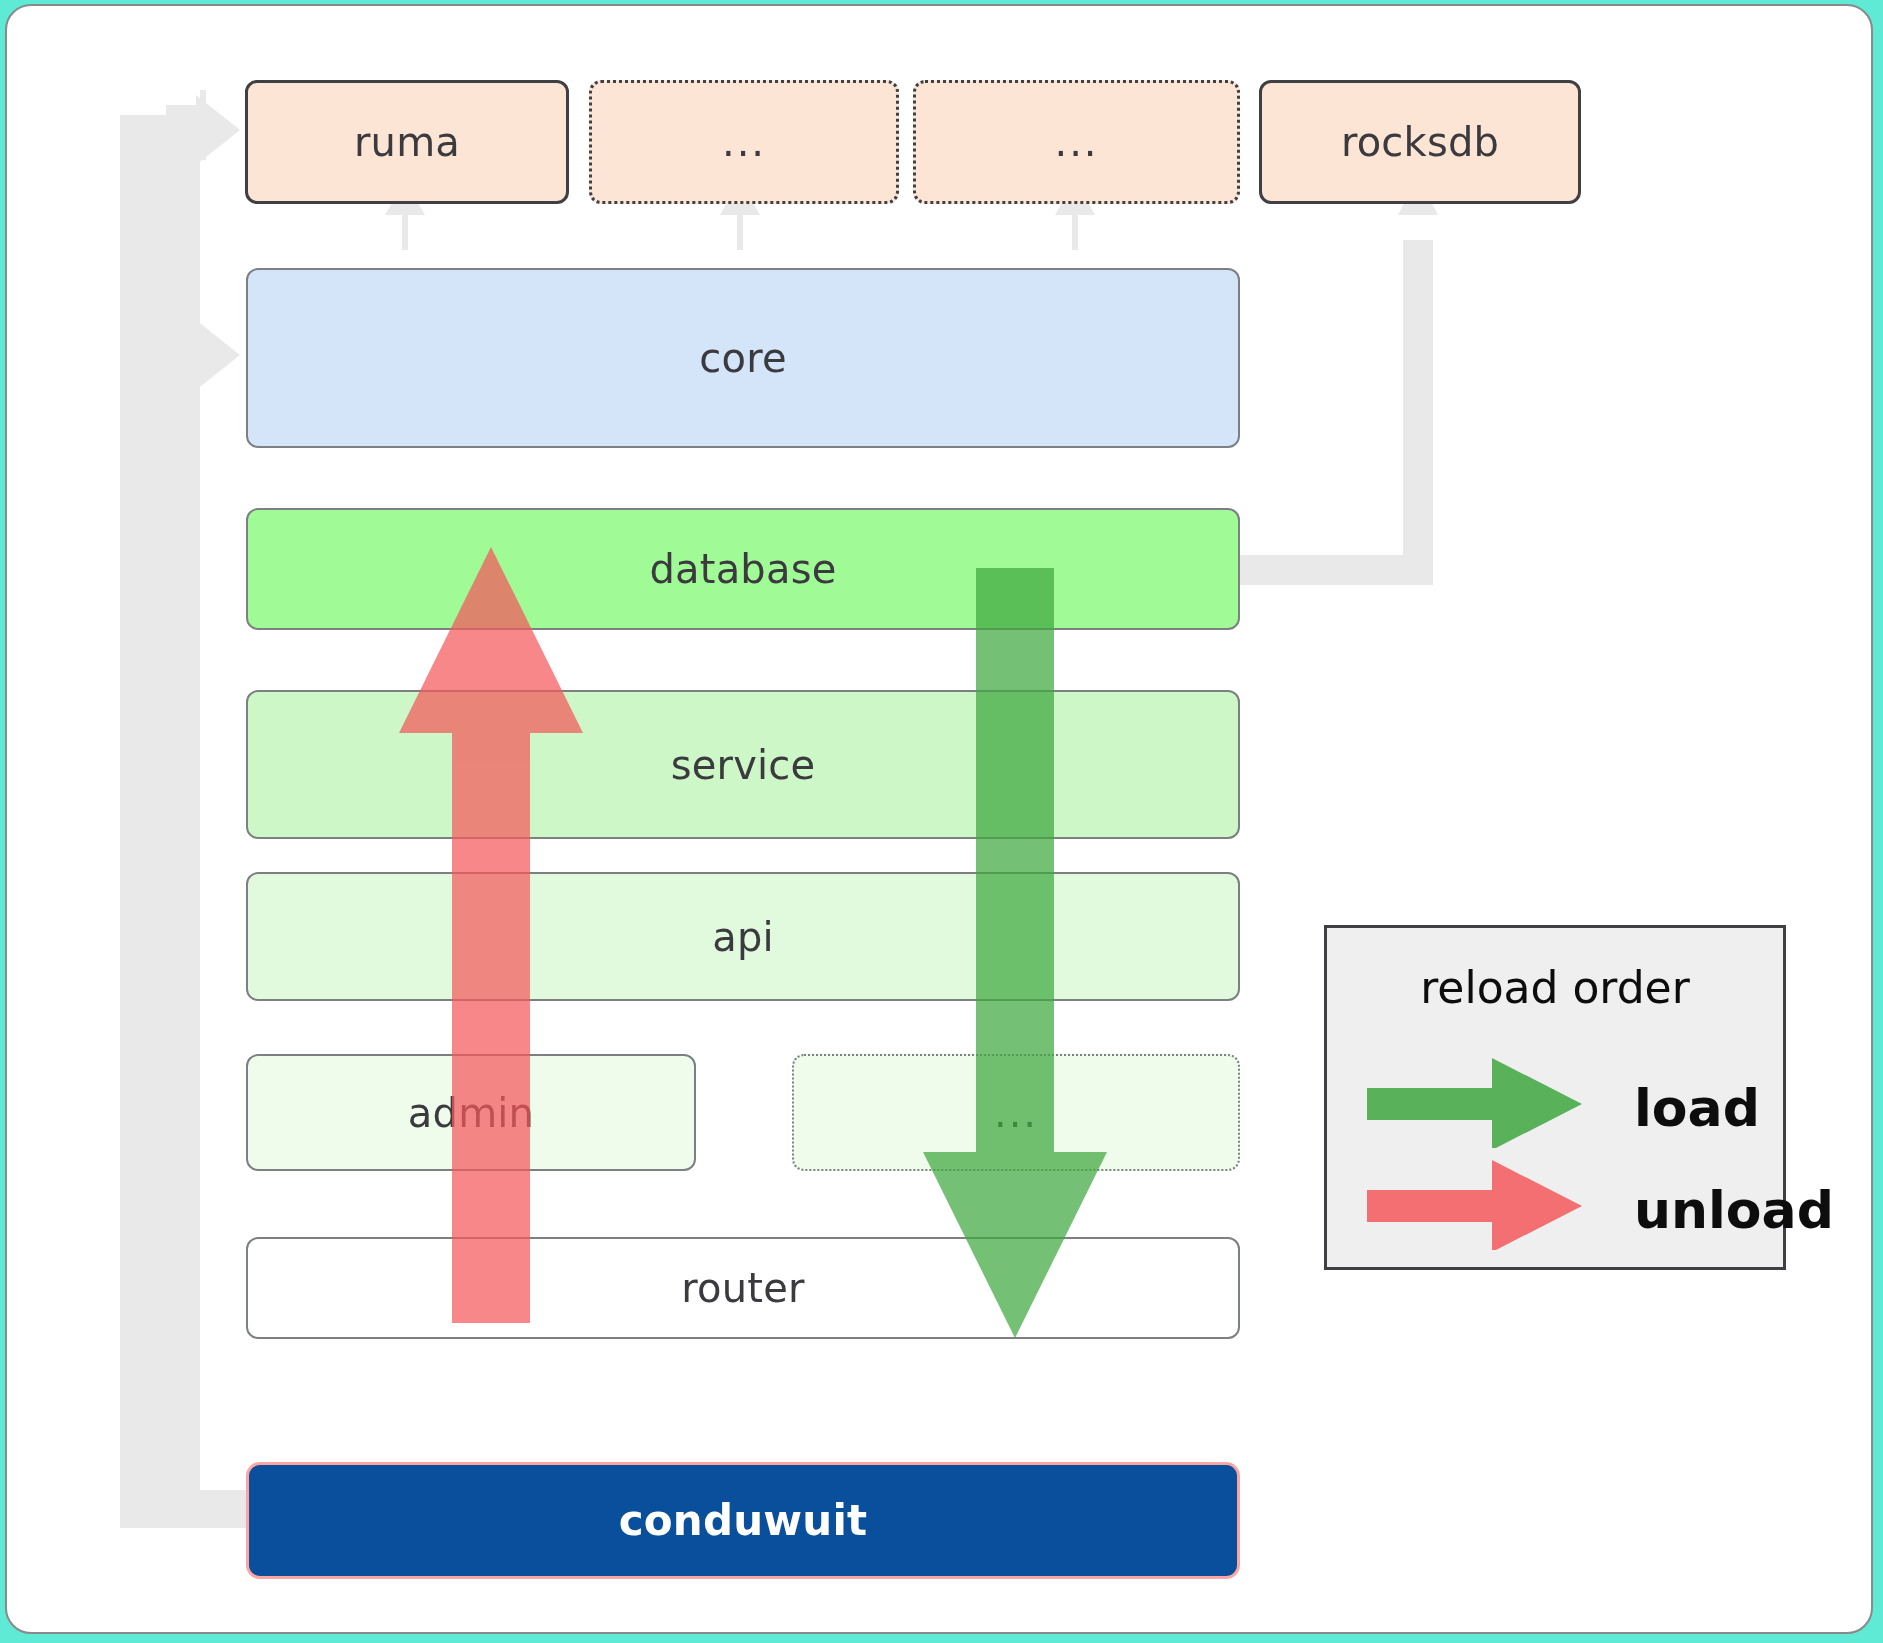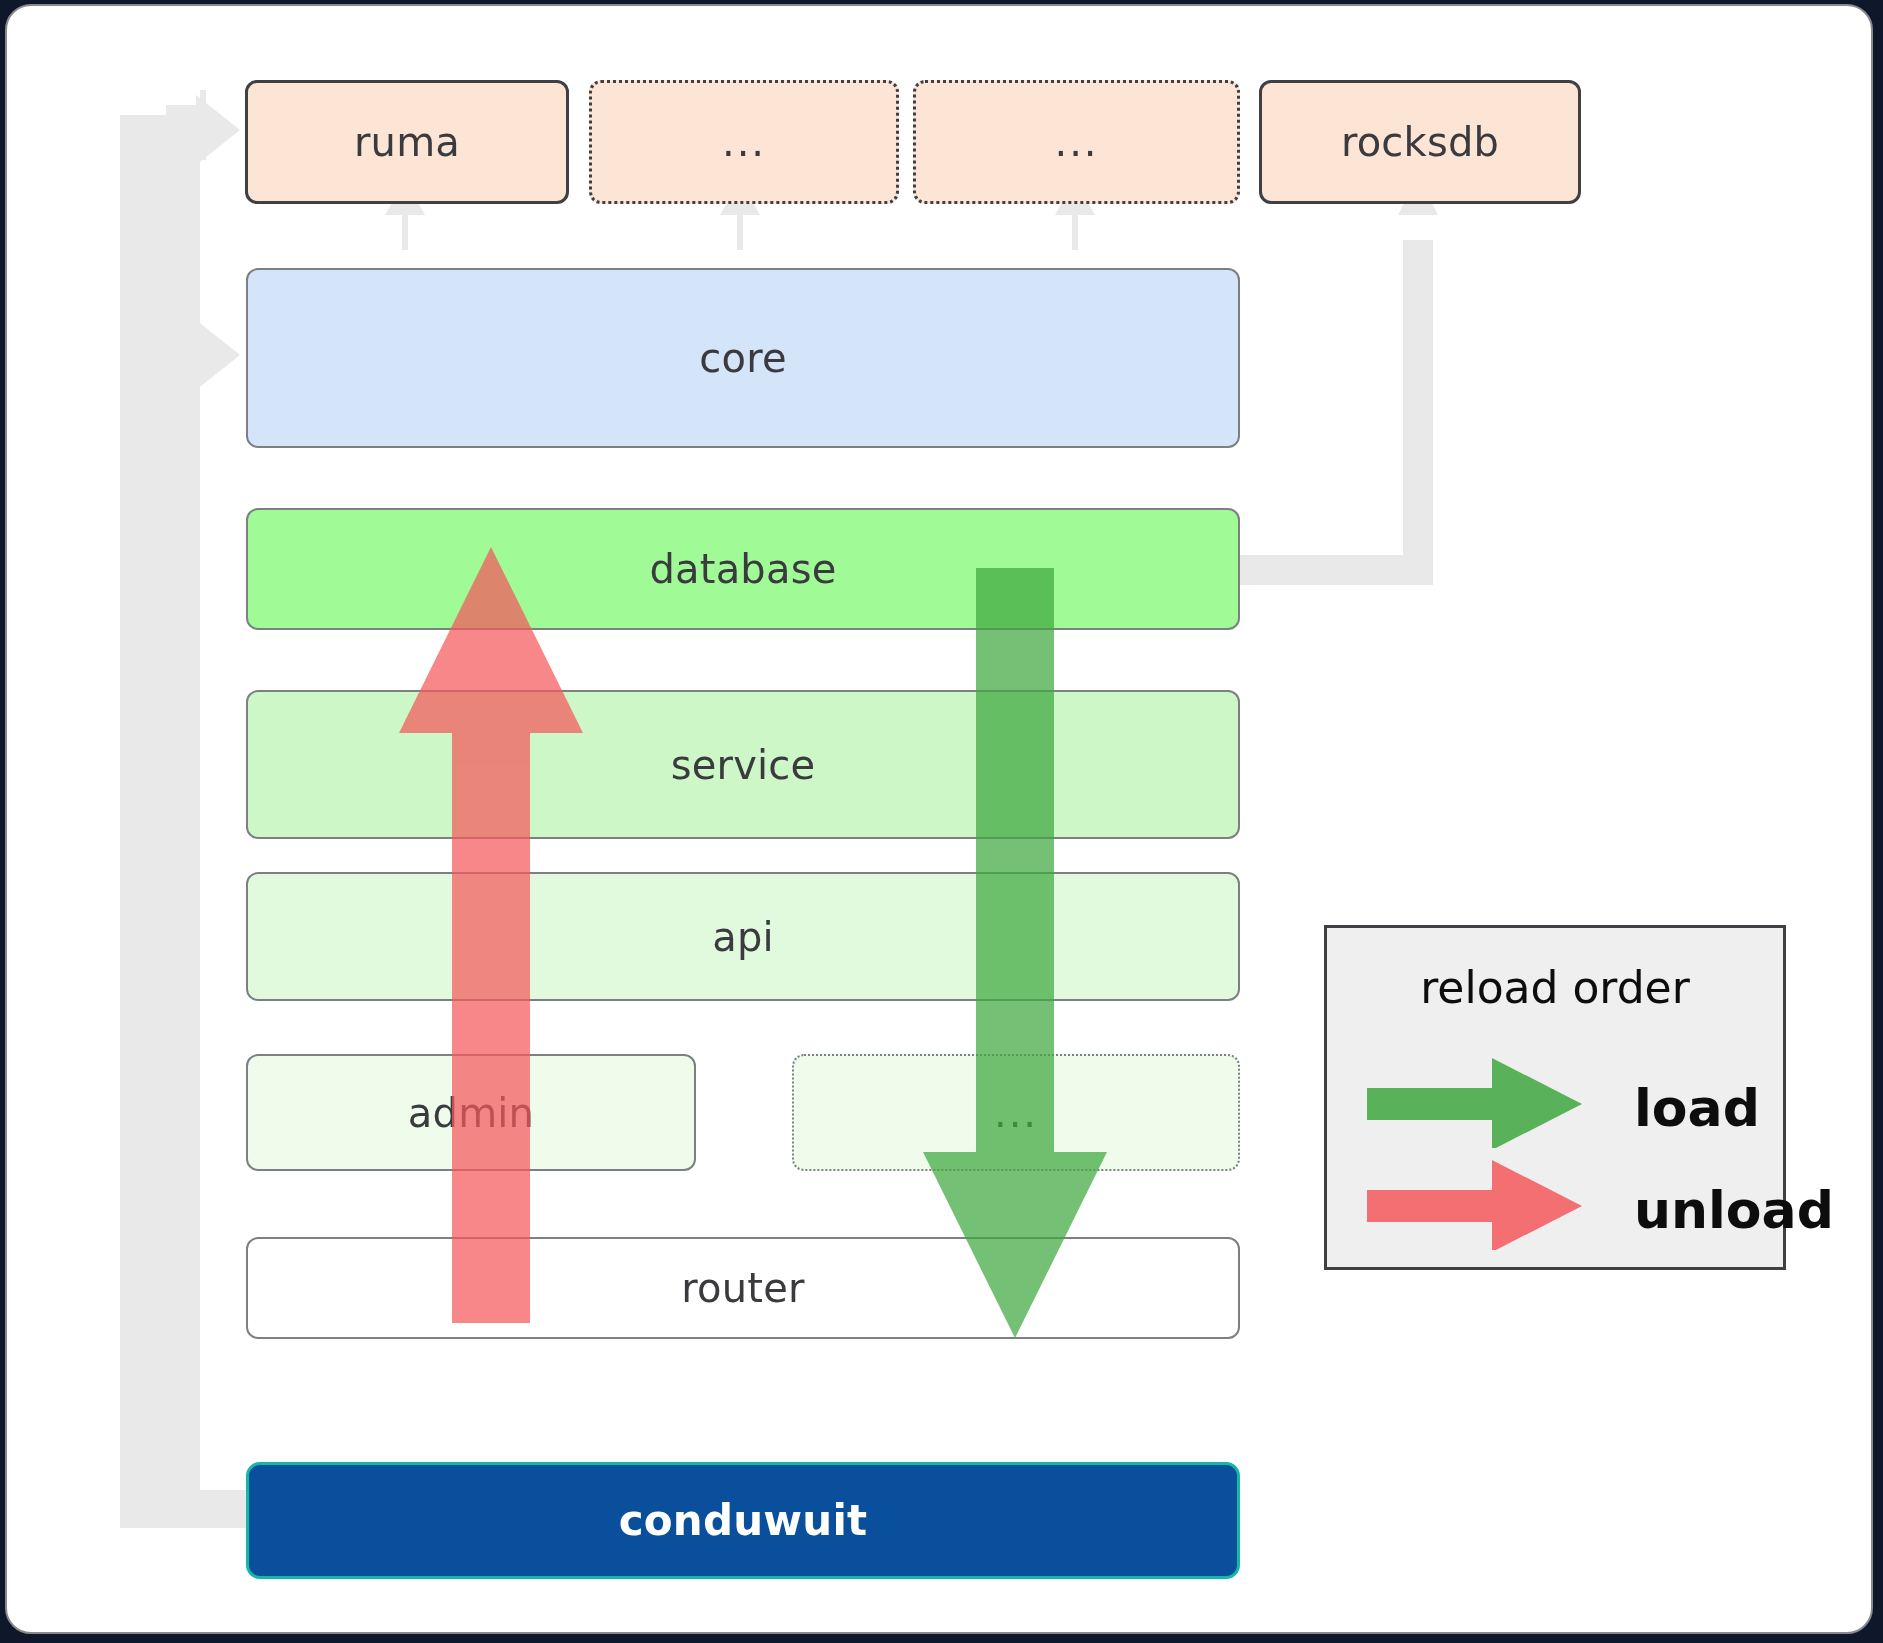--- a/index.html
+++ b/index.html
@@ -7,21 +7,21 @@
     padding: 0;
     background: #ffffff;
   }
   body {
     font-family: "DejaVu Sans", "Liberation Sans", sans-serif;
   }
   #canvas {
     position: relative;
     width: 1883px;
     height: 1643px;
-    background: #0f172a;
+    background: #5eead4;
     overflow: hidden;
   }
   #outer-frame {
     position: absolute;
     left: 5px;
     top: 4px;
     width: 1868px;
     height: 1630px;
     border: 2px solid #888a8c;
     border-radius: 26px;
@@ -53,21 +53,21 @@
   .ellipsis {
     font-size: 40px;
     letter-spacing: 2px;
     line-height: 0.6;
     color: #3b3b3f;
   }
   .node.conduwuit-node {
     color: #ffffff;
     font-weight: bold;
     font-size: 42px;
-    border: 3px solid #14b8a6;
+    border: 3px solid #fca5a5;
     border-radius: 14px;
   }
   #legend-box {
     position: absolute;
     left: 1324px;
     top: 925px;
     width: 462px;
     height: 345px;
     background: #efefef;
     border: 3px solid #3f3f44;

